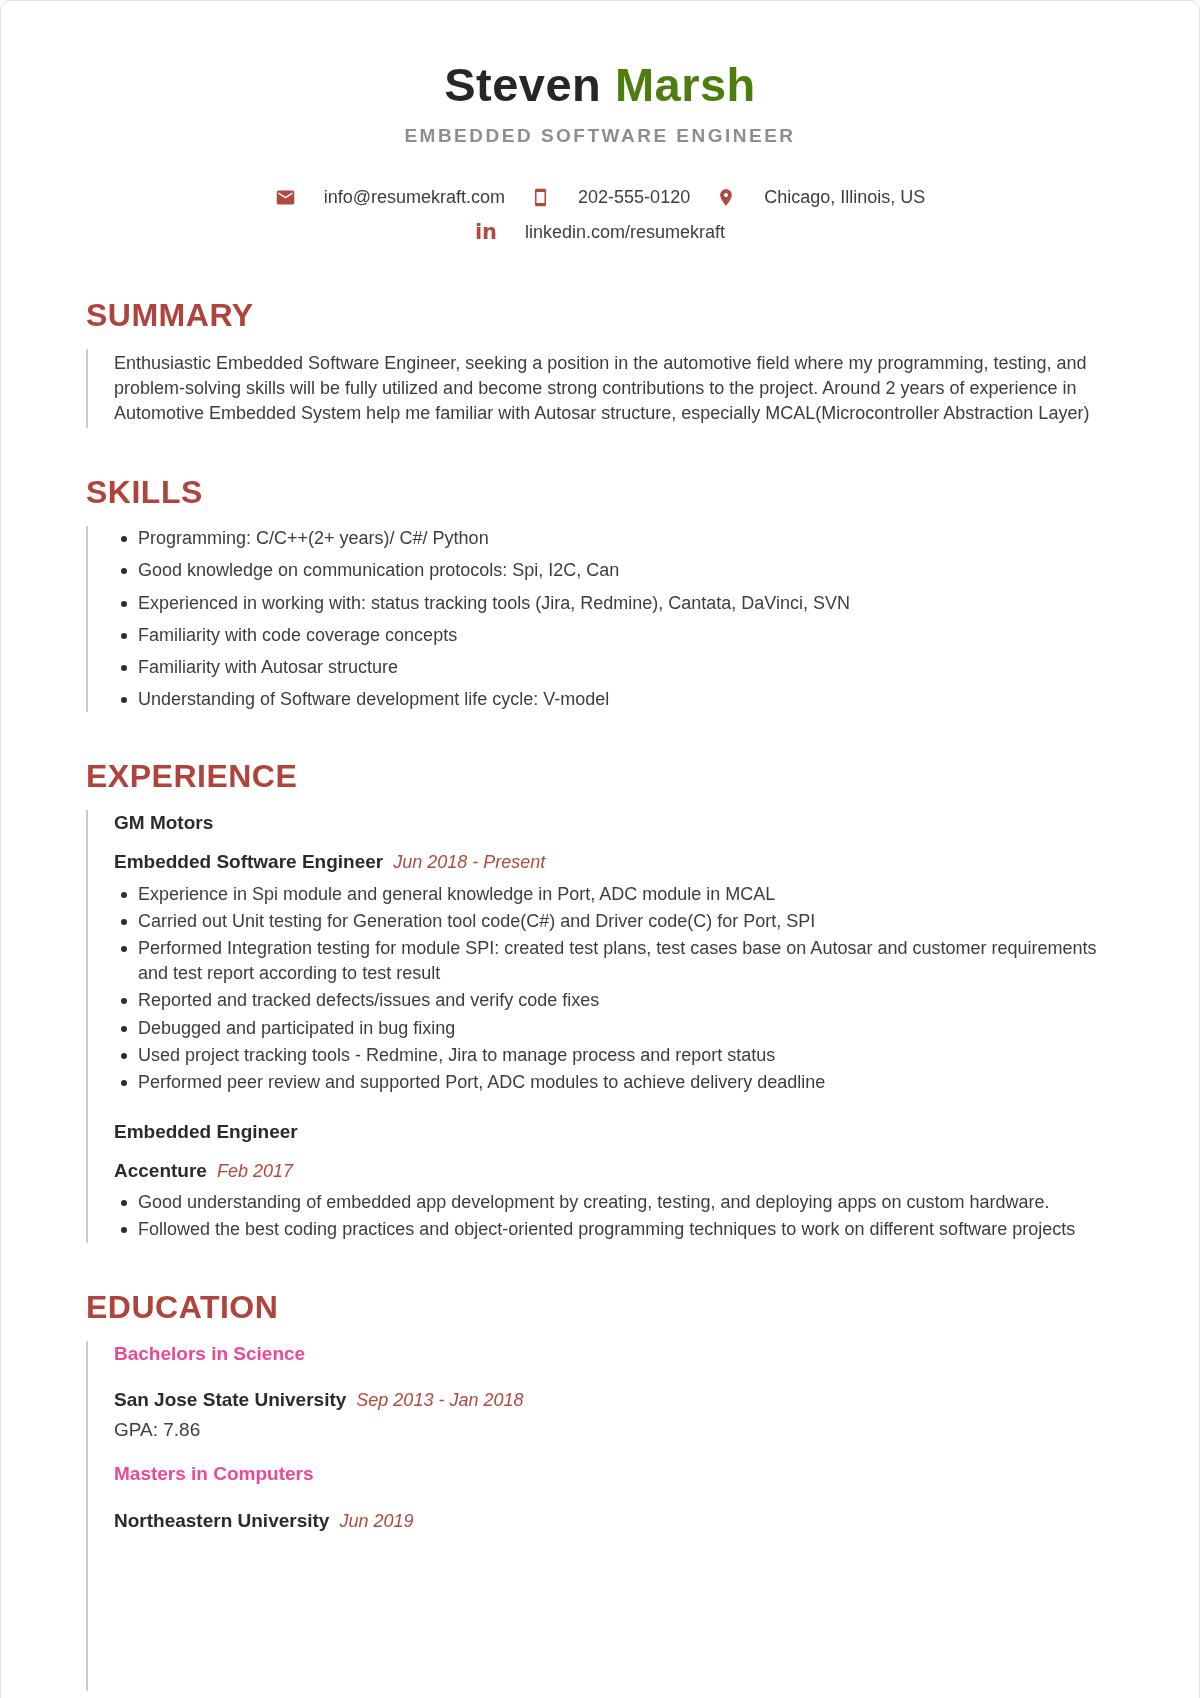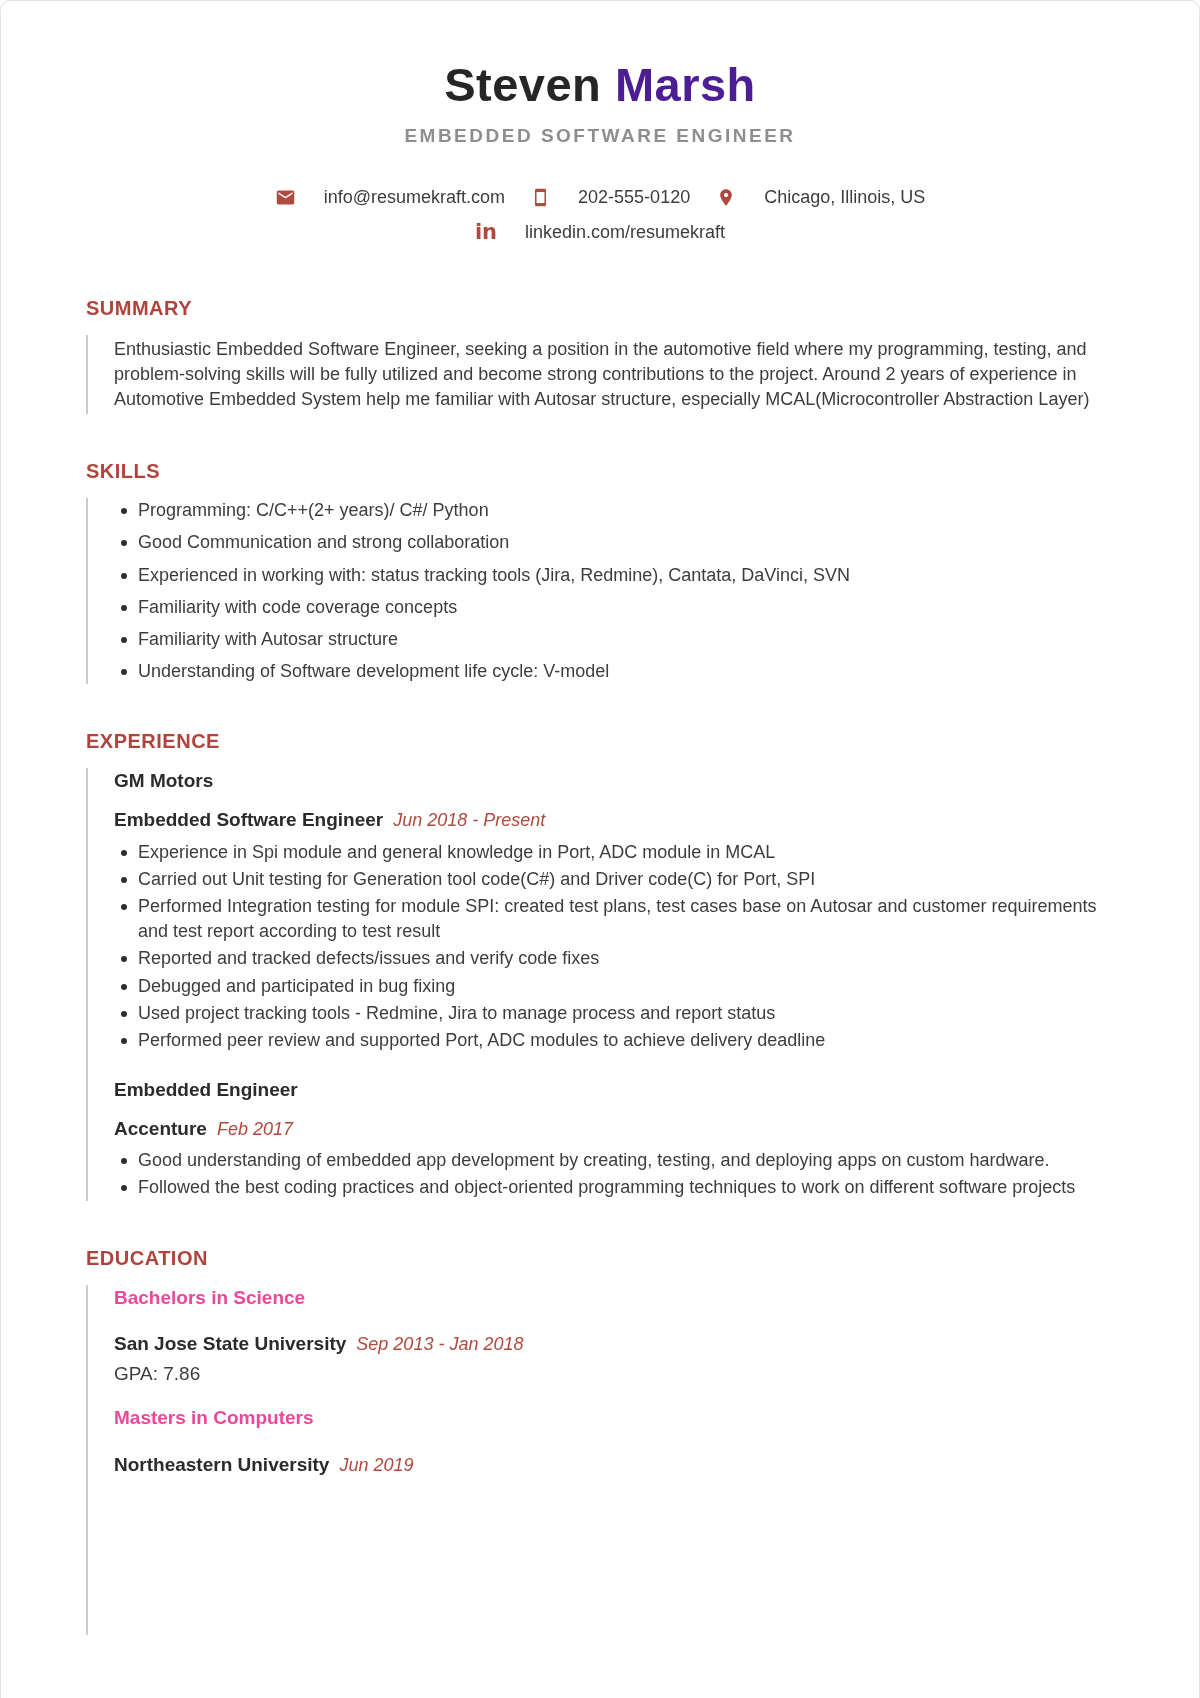--- a/index.html
+++ b/index.html
@@ -8,33 +8,33 @@
 
   .page{
     width:1200px; height:1698px; margin:0 auto; background:#ffffff;
     border:1px solid #e3e3e3; border-bottom:none; border-radius:10px 10px 0 0;
     padding:58px 85px 0 85px; overflow:hidden; color:#3d3d3d;
   }
 
   
   .header{ text-align:center; }
   .name{ font-size:47px; font-weight:700; color:#262626; letter-spacing:.5px; line-height:1.1; }
-  .name .last{ color:#4c1d95; }
+  .name .last{ color:#4d7c0f; }
   .job-title{ margin-top:14px; font-size:19px; font-weight:600; color:#8e8e8e; letter-spacing:2.5px; }
   .contact-row{ margin-top:40px; display:flex; justify-content:center; align-items:center; gap:26px; font-size:18px; color:#3d3d3d; }
   .contact-row.second{ margin-top:14px; }
   .contact-item{ display:inline-flex; align-items:center; gap:28px; white-space:nowrap; }
   .icon{ display:inline-flex; align-items:center; }
   .icon svg{ display:block; }
   .li-glyph{ color:#b04a3e; font-weight:700; font-size:21px; font-family:"DejaVu Sans",sans-serif; line-height:1; }
 
   
   .section{ margin-top:46px; }
   .section.first{ margin-top:54px; }
-  .section-heading{ font-size:20px; font-weight:700; color:#b0443c; letter-spacing:.5px; margin-bottom:15px; }
+  .section-heading{ font-size:32px; font-weight:700; color:#b0443c; letter-spacing:.5px; margin-bottom:15px; }
   .section-body{ border-left:2px solid #cccccc; padding-left:26px; font-size:18px; line-height:1.4; color:#3d3d3d; }
 
   .summary-text{ padding:2px 0; }
 
   ul.bullets{ list-style:none; }
   .bullets li{ position:relative; padding-left:24px; }
   .bullets li::before{
     content:""; position:absolute; left:7px; top:10px;
     width:6px; height:6px; border-radius:50%; background:#2e2e2e;
   }
@@ -109,21 +109,21 @@
     <div class="section-body">
       <p class="summary-text">Enthusiastic Embedded Software Engineer, seeking a position in the automotive field where my programming, testing, and problem-solving skills will be fully utilized and become strong contributions to the project. Around 2 years of experience in Automotive Embedded System help me familiar with Autosar structure, especially MCAL(Microcontroller Abstraction Layer)</p>
     </div>
   </section>
 
   <section class="section">
     <h2 class="section-heading">SKILLS</h2>
     <div class="section-body">
       <ul class="bullets skills-list">
         <li>Programming: C/C++(2+ years)/ C#/ Python</li>
-        <li>Good Communication and strong collaboration</li>
+        <li>Good knowledge on communication protocols: Spi, I2C, Can</li>
         <li>Experienced in working with: status tracking tools (Jira, Redmine), Cantata, DaVinci, SVN</li>
         <li>Familiarity with code coverage concepts</li>
         <li>Familiarity with Autosar structure</li>
         <li>Understanding of Software development life cycle: V-model</li>
       </ul>
     </div>
   </section>
 
   <section class="section">
     <h2 class="section-heading">EXPERIENCE</h2>

